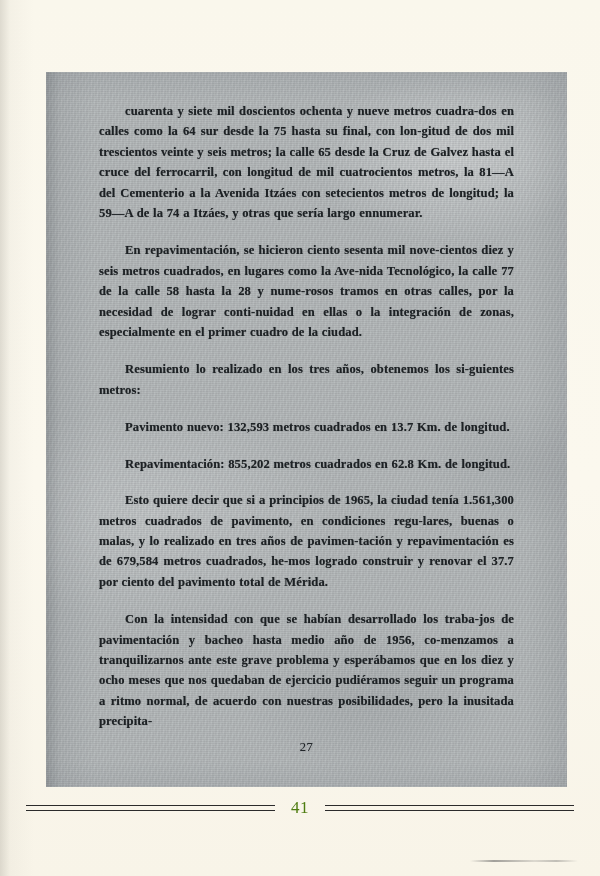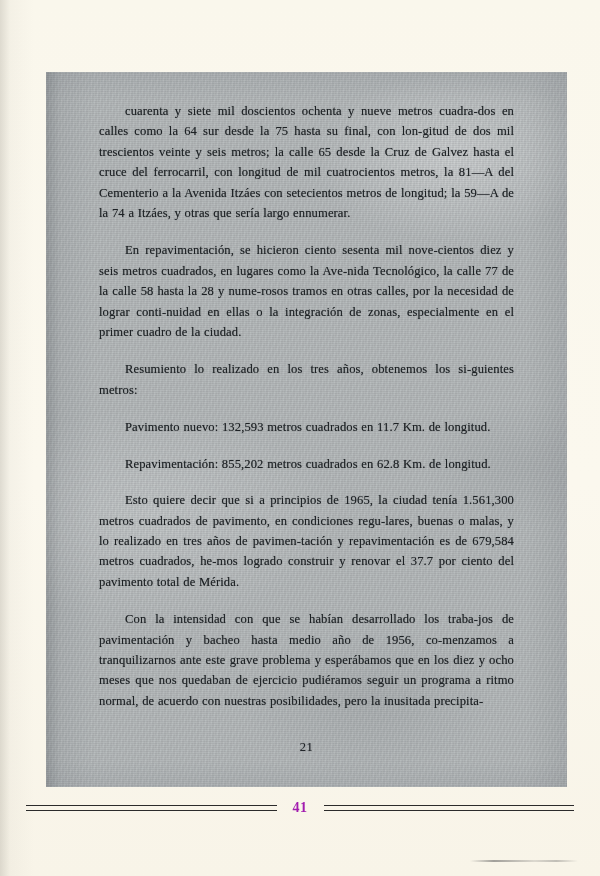--- a/index.html
+++ b/index.html
@@ -76,20 +76,21 @@
     font-size: 12.6px;
     line-height: 20.4px;
     text-align: justify;
     text-indent: 26px;
     color: #1d2124;
     letter-spacing: 0.1px;
     word-spacing: 0.4px;
     
     text-shadow: 0 0 0.7px rgba(30,34,38,0.55);
     filter: blur(0.12px);
+    font-weight: bold;
   }
   p.para.tight { margin-bottom: 16px; }
 
   .folio-scan {
     position: absolute;
     left: 0;
     right: 0;
     top: 668px;
     text-align: center;
     font-size: 12.5px;
@@ -111,26 +112,25 @@
   }
   .rule {
     flex: 1 1 auto;
     height: 4px;
     border-top: 1.1px solid #2b2b2b;
     border-bottom: 1.1px solid #2b2b2b;
   }
   .rule.left  { margin-left: 26px;  margin-right: 10px; }
   .rule.right { margin-right: 26px; margin-left: 10px; }
   .folio-book {
-    font-size: 14px;
-    color: #a21caf;
+    font-size: 17px;
+    color: #4d7c0f;
     padding: 0 6px;
     letter-spacing: 0.5px;
     font-family: "Liberation Serif", serif;
-    font-weight: bold;
   }
 
   
   .stray-mark {
     position: absolute;
     left: 470px;
     top: 860px;
     width: 108px;
     height: 2px;
     background: linear-gradient(90deg, rgba(90,90,90,0) 0%, rgba(90,90,90,0.55) 22%, rgba(90,90,90,0.18) 60%, rgba(90,90,90,0.35) 80%, rgba(90,90,90,0) 100%);
@@ -144,27 +144,27 @@
   <div class="page-paper"></div>
 
   <div class="scan">
     <div class="scan-blotch"></div>
     <div class="scan-grain"></div>
 
     <div class="scan-body">
       <p class="para">cuarenta y siete mil doscientos ochenta y nueve metros cuadra-dos en calles como la 64 sur desde la 75 hasta su final, con lon-gitud de dos mil trescientos veinte y seis metros; la calle 65 desde la Cruz de Galvez hasta el cruce del ferrocarril, con longitud de mil cuatrocientos metros, la 81—A del Cementerio a la Avenida Itzáes con setecientos metros de longitud; la 59—A de la 74 a Itzáes, y otras que sería largo ennumerar.</p>
       <p class="para">En repavimentación, se hicieron ciento sesenta mil nove-cientos diez y seis metros cuadrados, en lugares como la Ave-nida Tecnológico, la calle 77 de la calle 58 hasta la 28 y nume-rosos tramos en otras calles, por la necesidad de lograr conti-nuidad en ellas o la integración de zonas, especialmente en el primer cuadro de la ciudad.</p>
       <p class="para">Resumiento lo realizado en los tres años, obtenemos los si-guientes metros:</p>
-      <p class="para tight">Pavimento nuevo: 132,593 metros cuadrados en 11.7 Km. de longitud.</p>
+      <p class="para tight">Pavimento nuevo: 132,593 metros cuadrados en 13.7 Km. de longitud.</p>
       <p class="para tight">Repavimentación: 855,202 metros cuadrados en 62.8 Km. de longitud.</p>
       <p class="para">Esto quiere decir que si a principios de 1965, la ciudad tenía 1.561,300 metros cuadrados de pavimento, en condiciones regu-lares, buenas o malas, y lo realizado en tres años de pavimen-tación y repavimentación es de 679,584 metros cuadrados, he-mos logrado construir y renovar el 37.7 por ciento del pavimento total de Mérida.</p>
       <p class="para">Con la intensidad con que se habían desarrollado los traba-jos de pavimentación y bacheo hasta medio año de 1956, co-menzamos a tranquilizarnos ante este grave problema y esperábamos que en los diez y ocho meses que nos quedaban de ejercicio pudiéramos seguir un programa a ritmo normal, de acuerdo con nuestras posibilidades, pero la inusitada precipita-</p>
     </div>
 
-    <div class="folio-scan">21</div>
+    <div class="folio-scan">27</div>
   </div>
 
   <div class="footer">
     <div class="rule left"></div>
     <div class="folio-book">41</div>
     <div class="rule right"></div>
   </div>
 
   <div class="stray-mark"></div>
 </div>

